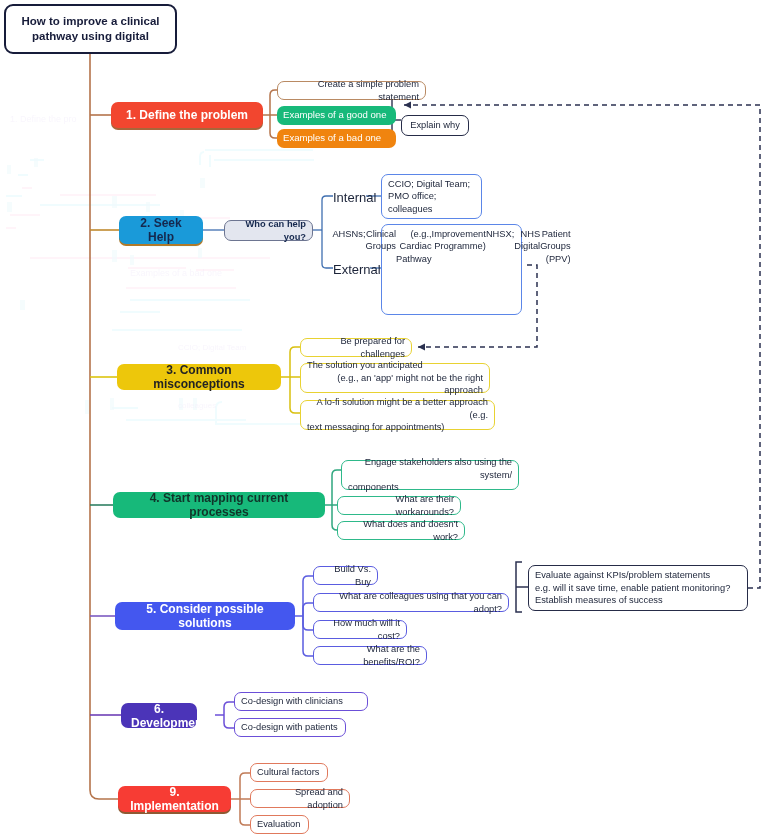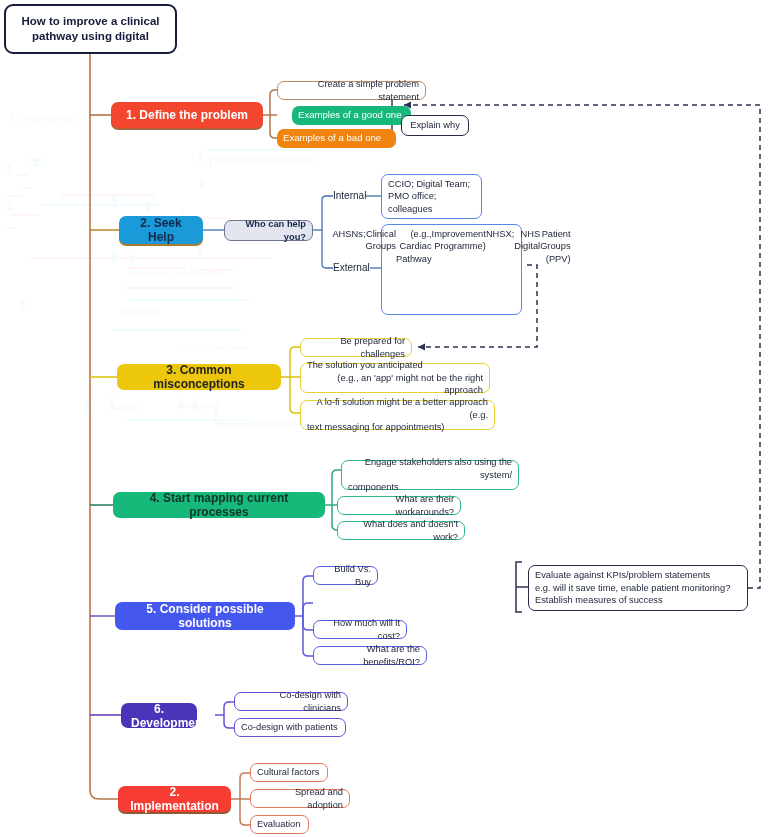--- a/index.html
+++ b/index.html
@@ -49,21 +49,21 @@
   .c-yellow{border-color:#e8d232;}
   .c-green{border-color:#2eb98a;}
   .c-blue{border-color:#5b86e8;}
   .c-indigo{border-color:#5a5ce0;}
   .c-purple{border-color:#6b4fd8;}
   .c-red{border-color:#e0795c;}
   .c-dark{border:1.6px solid #262c48;}
   .c-grey{border:1.3px solid #6d7591;background:#e3e6ef;}
 
   .sublabel{
-    position:absolute;font-size:10px;color:#1b2338;
+    position:absolute;font-size:13px;color:#1b2338;
     white-space:nowrap;
     text-align:center;
   }
 
   
   .ghost{position:absolute;opacity:.30;pointer-events:none;}
 </style>
 </head>
 <body>
 
@@ -204,27 +204,27 @@
   <div class="node main m4">
     <span class="txt">4. Start mapping current processes</span>
   </div>
   <div class="node main m5">
     <span class="txt">5. Consider possible solutions</span>
   </div>
   <div class="node main m6">
     <span class="txt">6. Development</span>
   </div>
   <div class="node main m7">
-    <span class="txt">2. Implementation</span>
+    <span class="txt">9. Implementation</span>
   </div>
 
   <div class="leaf c-brown" style="left:277px;top:81px;width:149px;height:19px;">
     <span>Create a simple problem statement</span>
   </div>
-  <div class="leaf fill" style="left:277px;top:106px;width:119px;height:19px;background:#17b97a;margin-left:15px;">
+  <div class="leaf fill" style="left:277px;top:106px;width:119px;height:19px;background:#17b97a;">
     <span>Examples of a good one</span>
   </div>
   <div class="leaf fill" style="left:277px;top:129px;width:119px;height:19px;background:#f0840f;">
     <span>Examples of a bad one</span>
   </div>
   <div class="leaf c-dark" style="left:401px;top:115px;width:68px;height:21px;justify-content:center;">
     <span>Explain why</span>
   </div>
 
   <div class="leaf c-grey" style="left:224px;top:220px;width:89px;height:21px;justify-content:center;font-weight:bold;color:#15284e;">
@@ -272,34 +272,37 @@
   <div class="leaf c-green" style="left:337px;top:496px;width:124px;height:19px;">
     <span>What are their workarounds?</span>
   </div>
   <div class="leaf c-green" style="left:337px;top:521px;width:128px;height:19px;">
     <span>What does and doesn't work?</span>
   </div>
 
   <div class="leaf c-indigo" style="left:313px;top:566px;width:65px;height:19px;">
     <span>Build Vs. Buy</span>
   </div>
+  <div class="leaf c-indigo" style="left:313px;top:593px;width:196px;height:19px;">
+    <span>What are colleagues using that you can adopt?</span>
+  </div>
   <div class="leaf c-indigo" style="left:313px;top:620px;width:94px;height:19px;">
     <span>How much will it cost?</span>
   </div>
   <div class="leaf c-indigo" style="left:313px;top:646px;width:114px;height:19px;">
     <span>What are the benefits/ROI?</span>
   </div>
 
   <div class="leaf c-dark" style="left:528px;top:565px;width:220px;height:46px;flex-direction:column;align-items:flex-start;justify-content:center;">
     <span>Evaluate against KPIs/problem statements</span>
     <span>e.g. will it save time, enable patient monitoring?</span>
     <span>Establish measures of success</span>
   </div>
 
-  <div class="leaf c-purple" style="left:234px;top:692px;width:114px;height:19px;">
+  <div class="leaf c-purple" style="left:234px;top:692px;width:134px;height:19px;">
     <span>Co-design with clinicians</span>
   </div>
   <div class="leaf c-purple" style="left:234px;top:718px;width:112px;height:19px;">
     <span>Co-design with patients</span>
   </div>
 
   <div class="leaf c-red" style="left:250px;top:763px;width:78px;height:19px;">
     <span>Cultural factors</span>
   </div>
   <div class="leaf c-red" style="left:250px;top:789px;width:100px;height:19px;">

